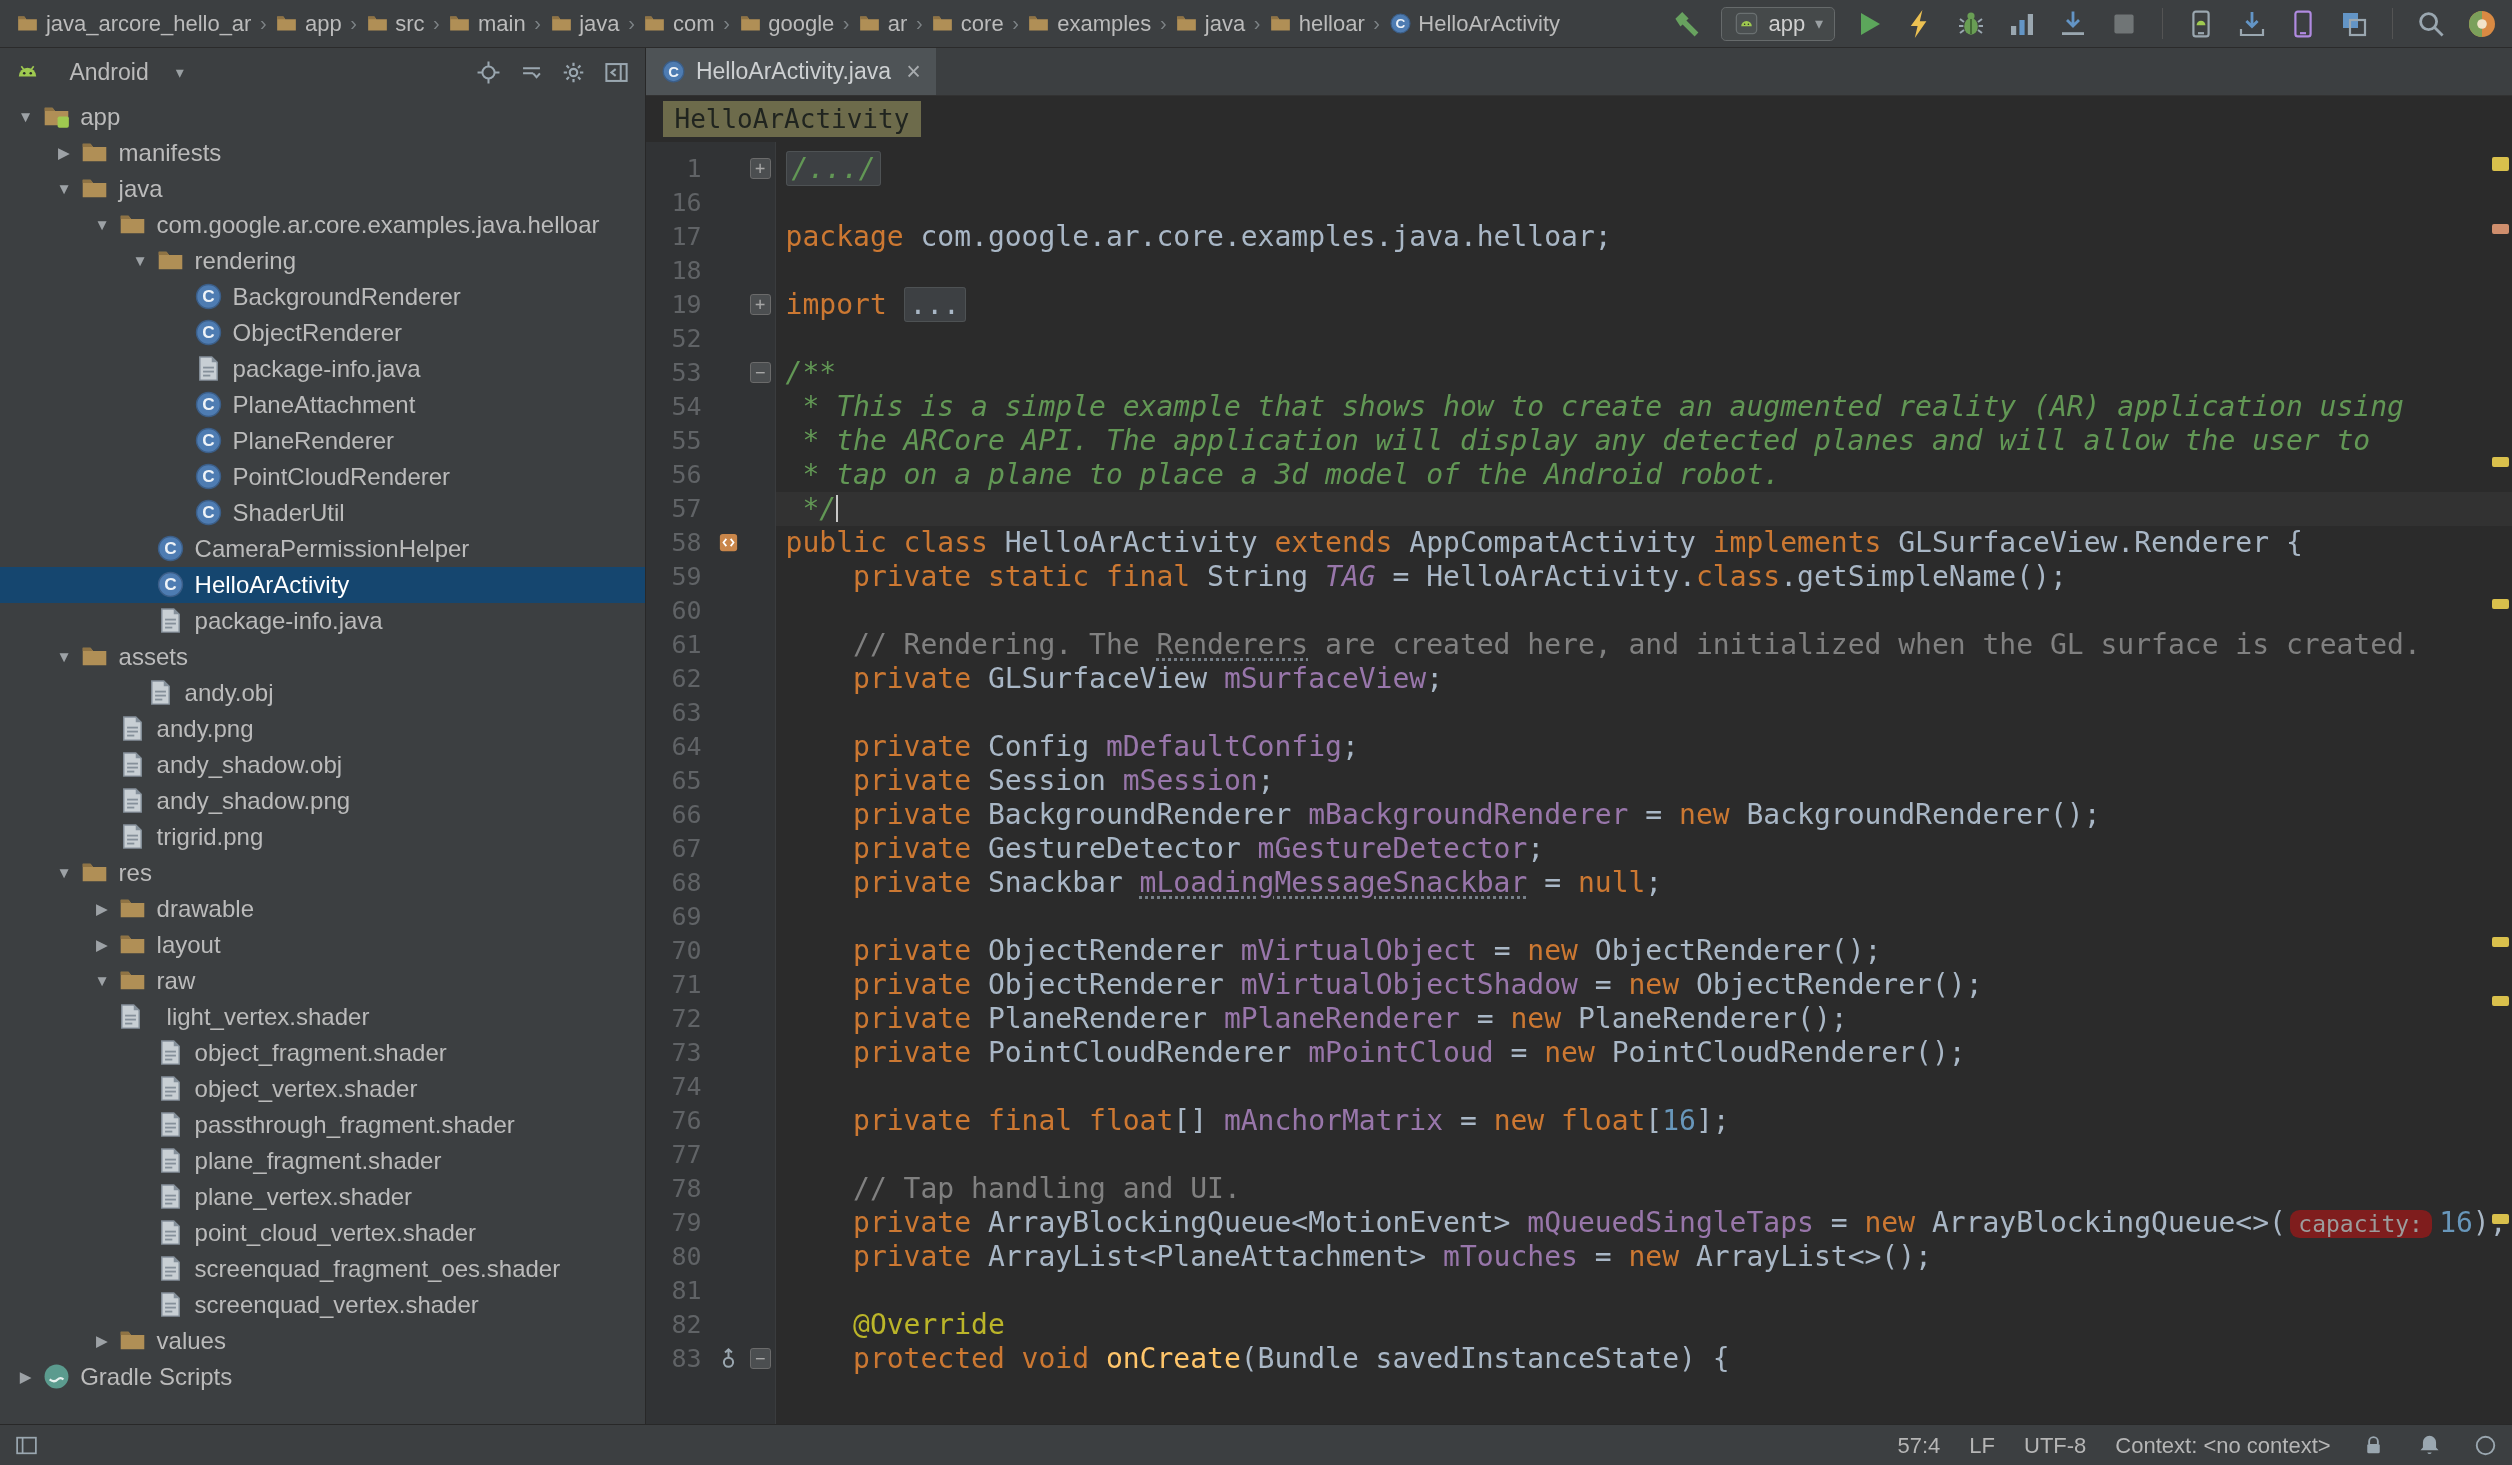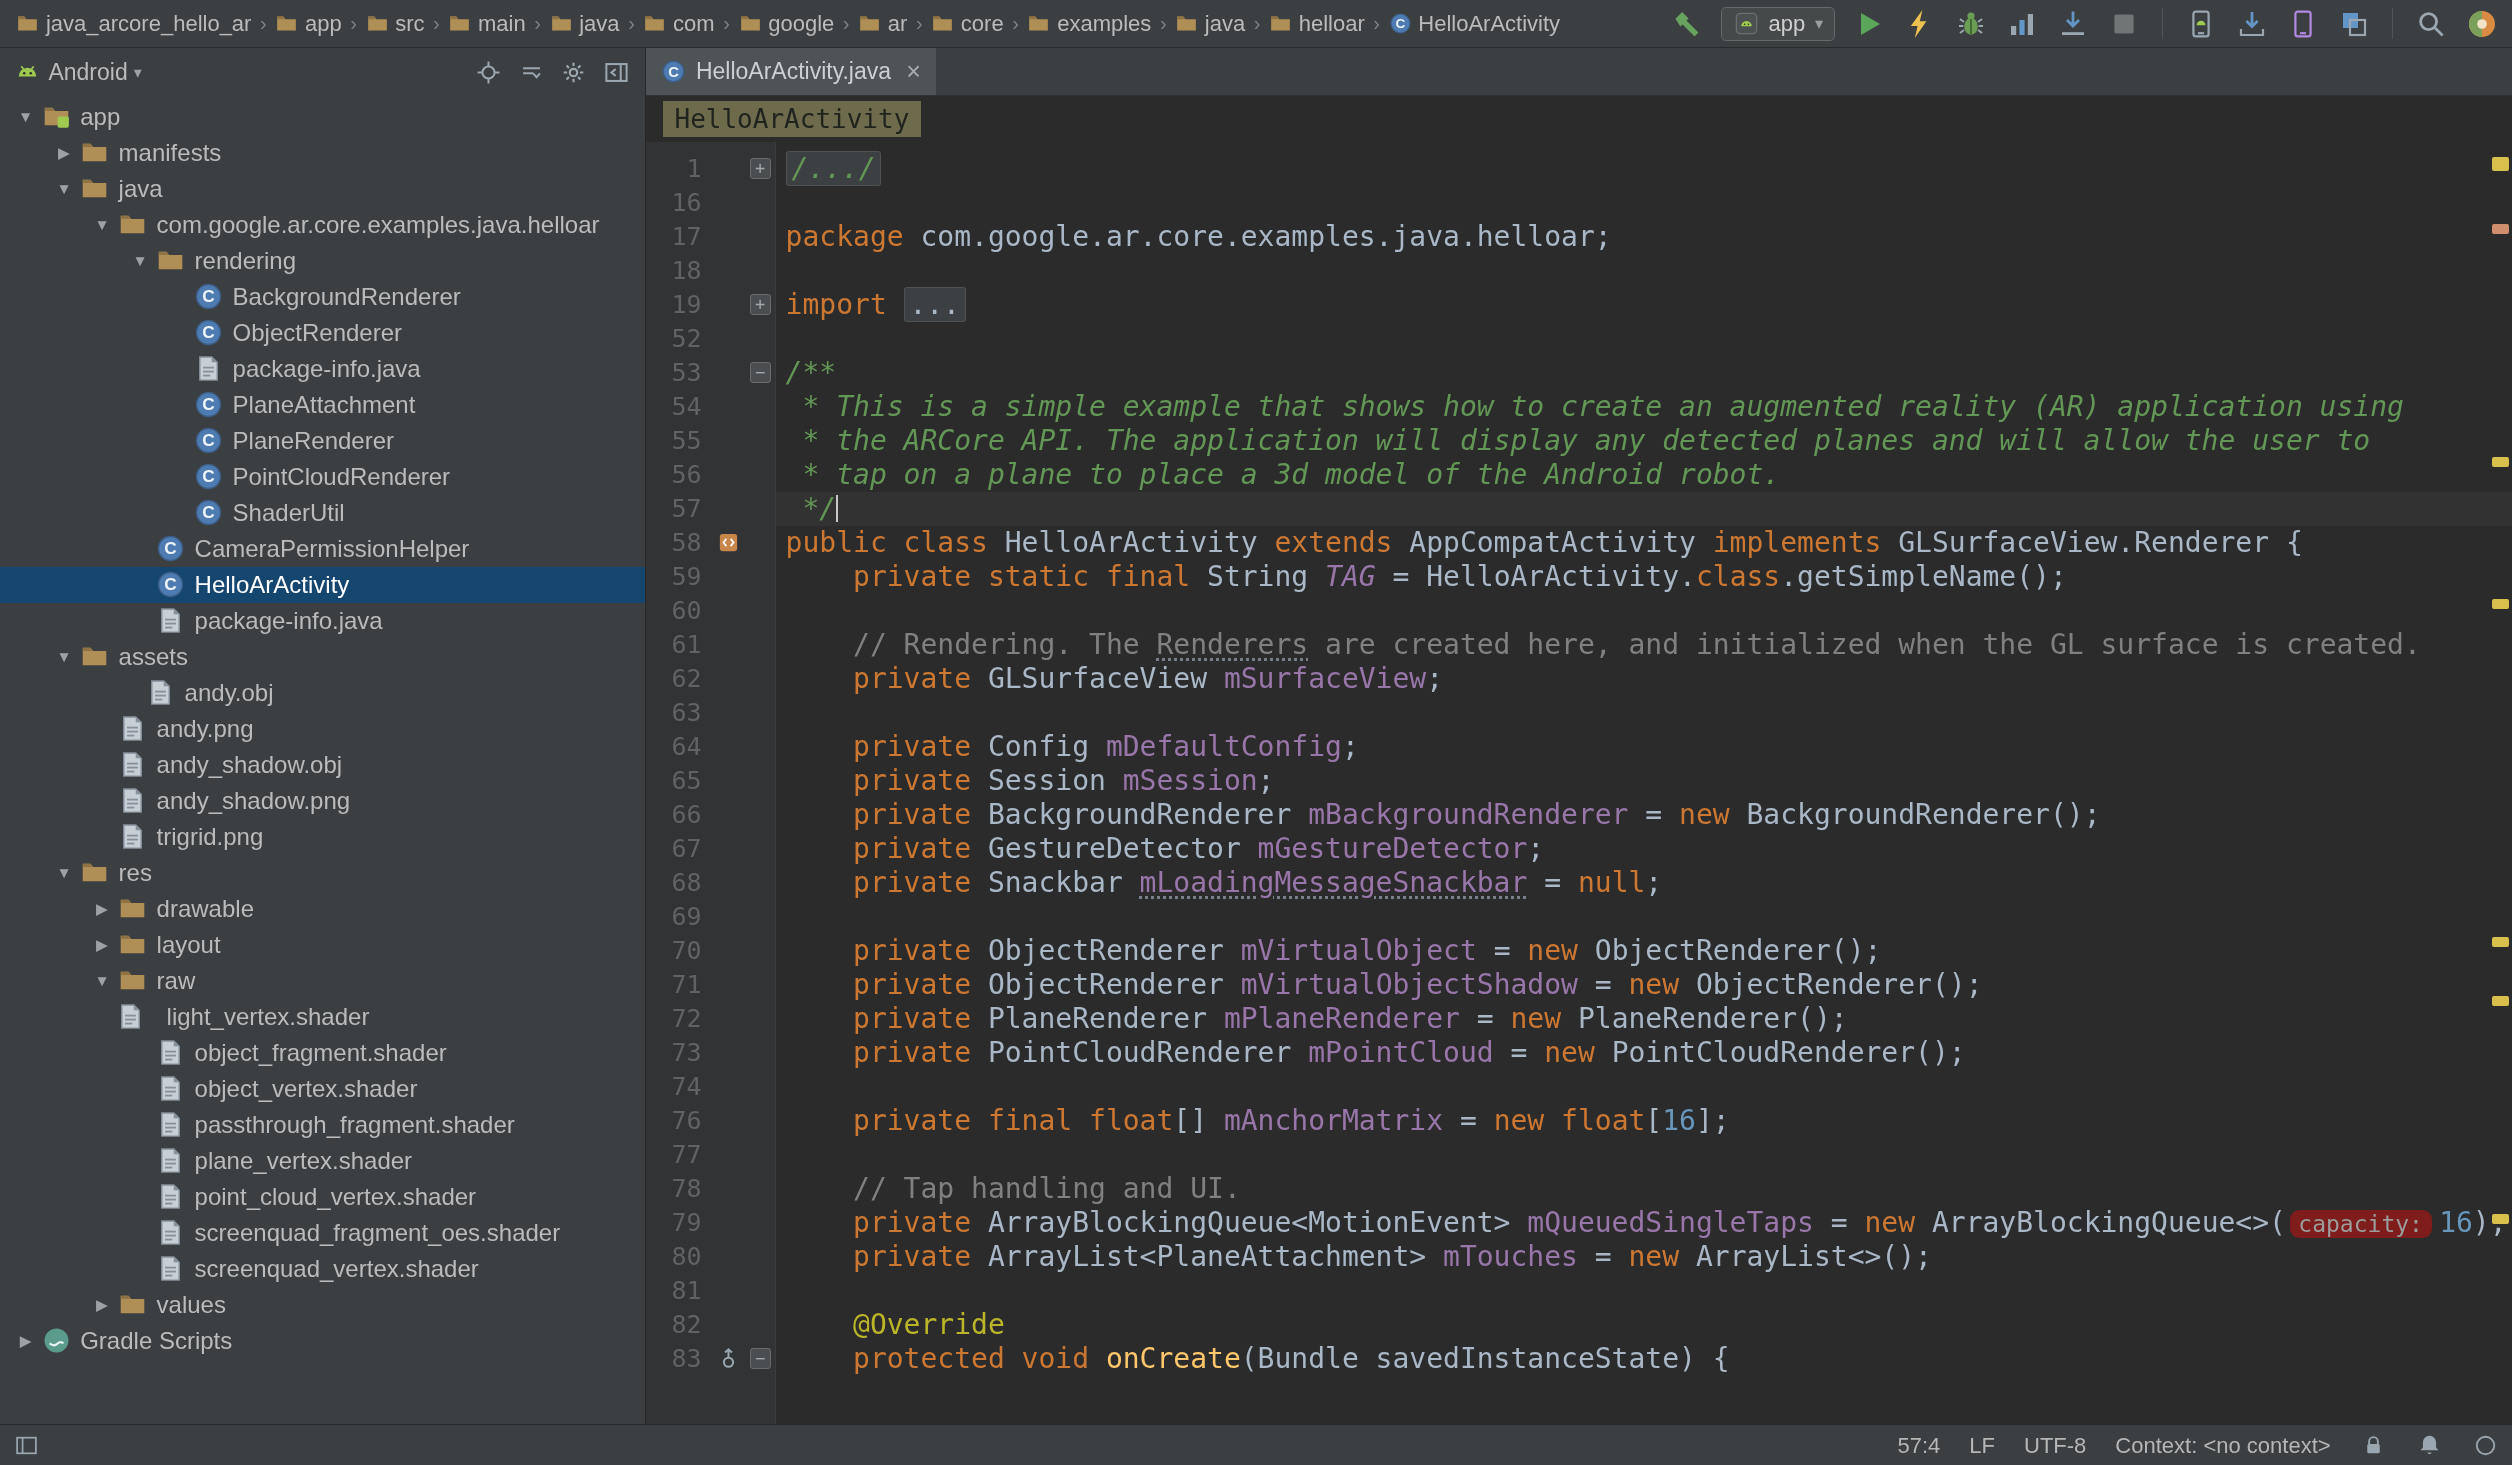--- a/index.html
+++ b/index.html
@@ -22,21 +22,21 @@
                border: 1px solid #666a6b; border-radius: 4.8px; background: #45494a; font-size: 22px; color: #d0d0d0; }
   .run-combo .ci { width: 25px; height: 25px; display: inline-flex; }
   .dd { color: #9aa0a3; font-size: 16px; }
 
   
   .main { height: 1376px; flex: none; display: flex; }
 
   
   .project { width: 646px; flex: none; background: #3c3f41; border-right: 1px solid #282828;
              display: flex; flex-direction: column; }
-  .proj-header { height: 48px; flex: none; display: flex; align-items: center; gap: 6px;
+  .proj-header { height: 48px; flex: none; display: flex; align-items: center; gap: 27px;
                  padding: 0 13.4px; font-size: 23px; color: #bbbbbb; }
   .proj-header .ai { width: 29px; height: 29px; display: inline-flex; }
   .proj-header .spacer { flex: 1; }
   .ph-icon { width: 31px; height: 31px; display: inline-flex; align-items: center; justify-content: center; }
   .ph-icon svg { width: 27px; height: 27px; }
   .tree { flex: 1; overflow: hidden; padding-top: 2.9px; }
   .tree-row { height: 36px; display: flex; align-items: center; font-size: 24px; color: #bbbbbb; white-space: nowrap; }
   .tree-row.selected { background: #15466f; color: #ffffff; }
   .chev { width: 32px; flex: none; text-align: center; color: #9da2a6; font-size: 15.3px; }
   .t-icon { width: 29px; height: 29px; flex: none; margin-right: 9.6px; display: inline-flex; }
@@ -692,20 +692,33 @@
             <span class="t-icon">
               <svg viewBox="0 0 16 16">
                 <path fill="#c8cfd4" stroke="#85909a" stroke-width="0.8" d="M3.2 1.6h6.6l3 3v9.8H3.2z"></path>
                 <path fill="#85909a" d="M9.8 1.6l3 3h-3z"></path>
                 <rect x="5" y="7" width="6" height="1" fill="#85909a"></rect>
                 <rect x="5" y="9.2" width="6" height="1" fill="#85909a"></rect>
                 <rect x="5" y="11.4" width="4" height="1" fill="#85909a"></rect>
               </svg>
             </span>
             <span>passthrough_fragment.shader</span>
+          </div>
+          <div class="tree-row" style="padding-left: 124px;">
+            <span class="chev"></span>
+            <span class="t-icon">
+              <svg viewBox="0 0 16 16">
+                <path fill="#c8cfd4" stroke="#85909a" stroke-width="0.8" d="M3.2 1.6h6.6l3 3v9.8H3.2z"></path>
+                <path fill="#85909a" d="M9.8 1.6l3 3h-3z"></path>
+                <rect x="5" y="7" width="6" height="1" fill="#85909a"></rect>
+                <rect x="5" y="9.2" width="6" height="1" fill="#85909a"></rect>
+                <rect x="5" y="11.4" width="4" height="1" fill="#85909a"></rect>
+              </svg>
+            </span>
+            <span>plane_fragment.shader</span>
           </div>
           <div class="tree-row" style="padding-left: 124px;">
             <span class="chev"></span>
             <span class="t-icon">
               <svg viewBox="0 0 16 16">
                 <path fill="#c8cfd4" stroke="#85909a" stroke-width="0.8" d="M3.2 1.6h6.6l3 3v9.8H3.2z"></path>
                 <path fill="#85909a" d="M9.8 1.6l3 3h-3z"></path>
                 <rect x="5" y="7" width="6" height="1" fill="#85909a"></rect>
                 <rect x="5" y="9.2" width="6" height="1" fill="#85909a"></rect>
                 <rect x="5" y="11.4" width="4" height="1" fill="#85909a"></rect>

